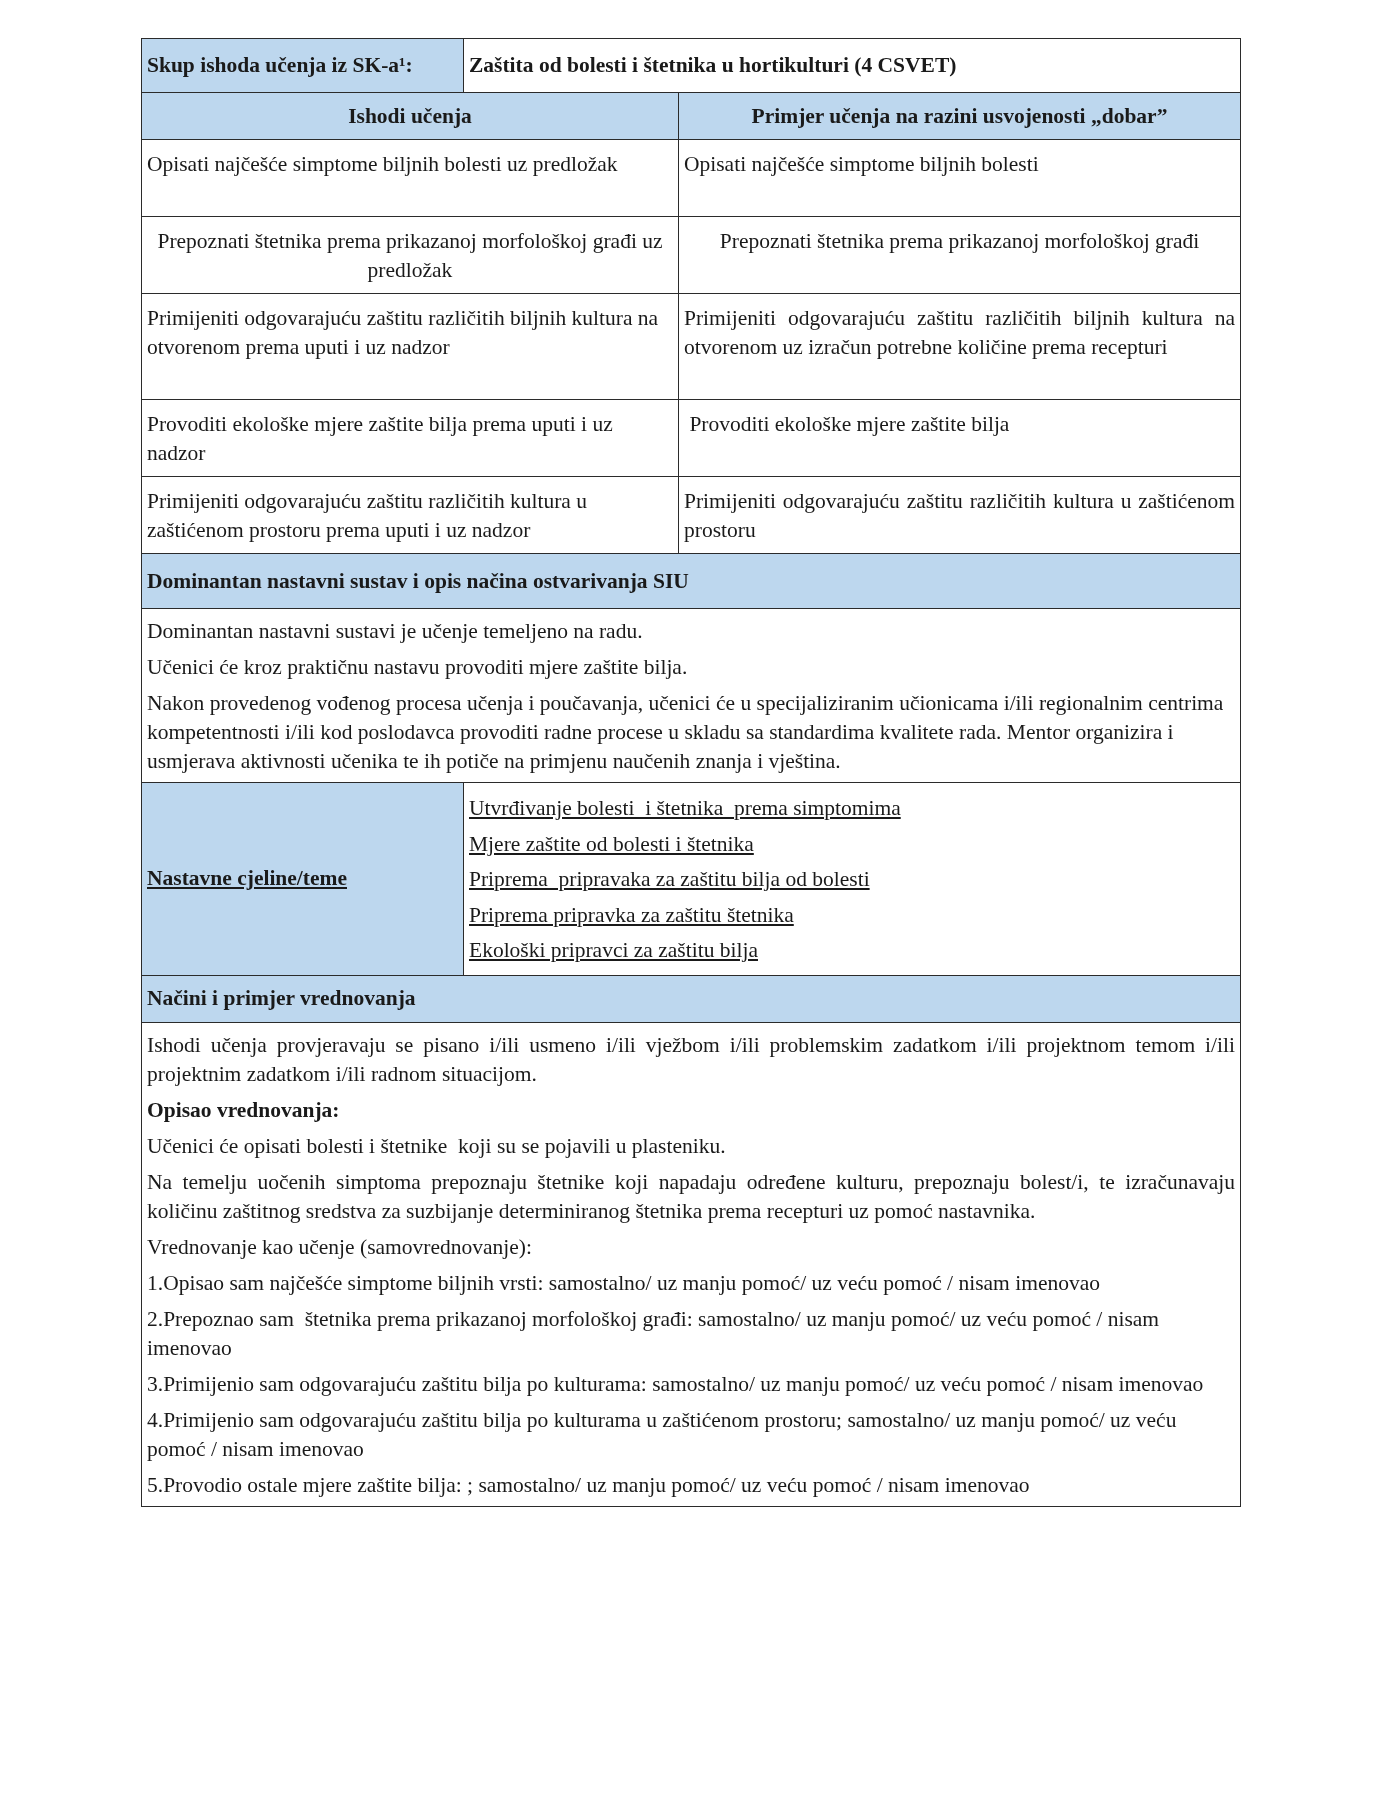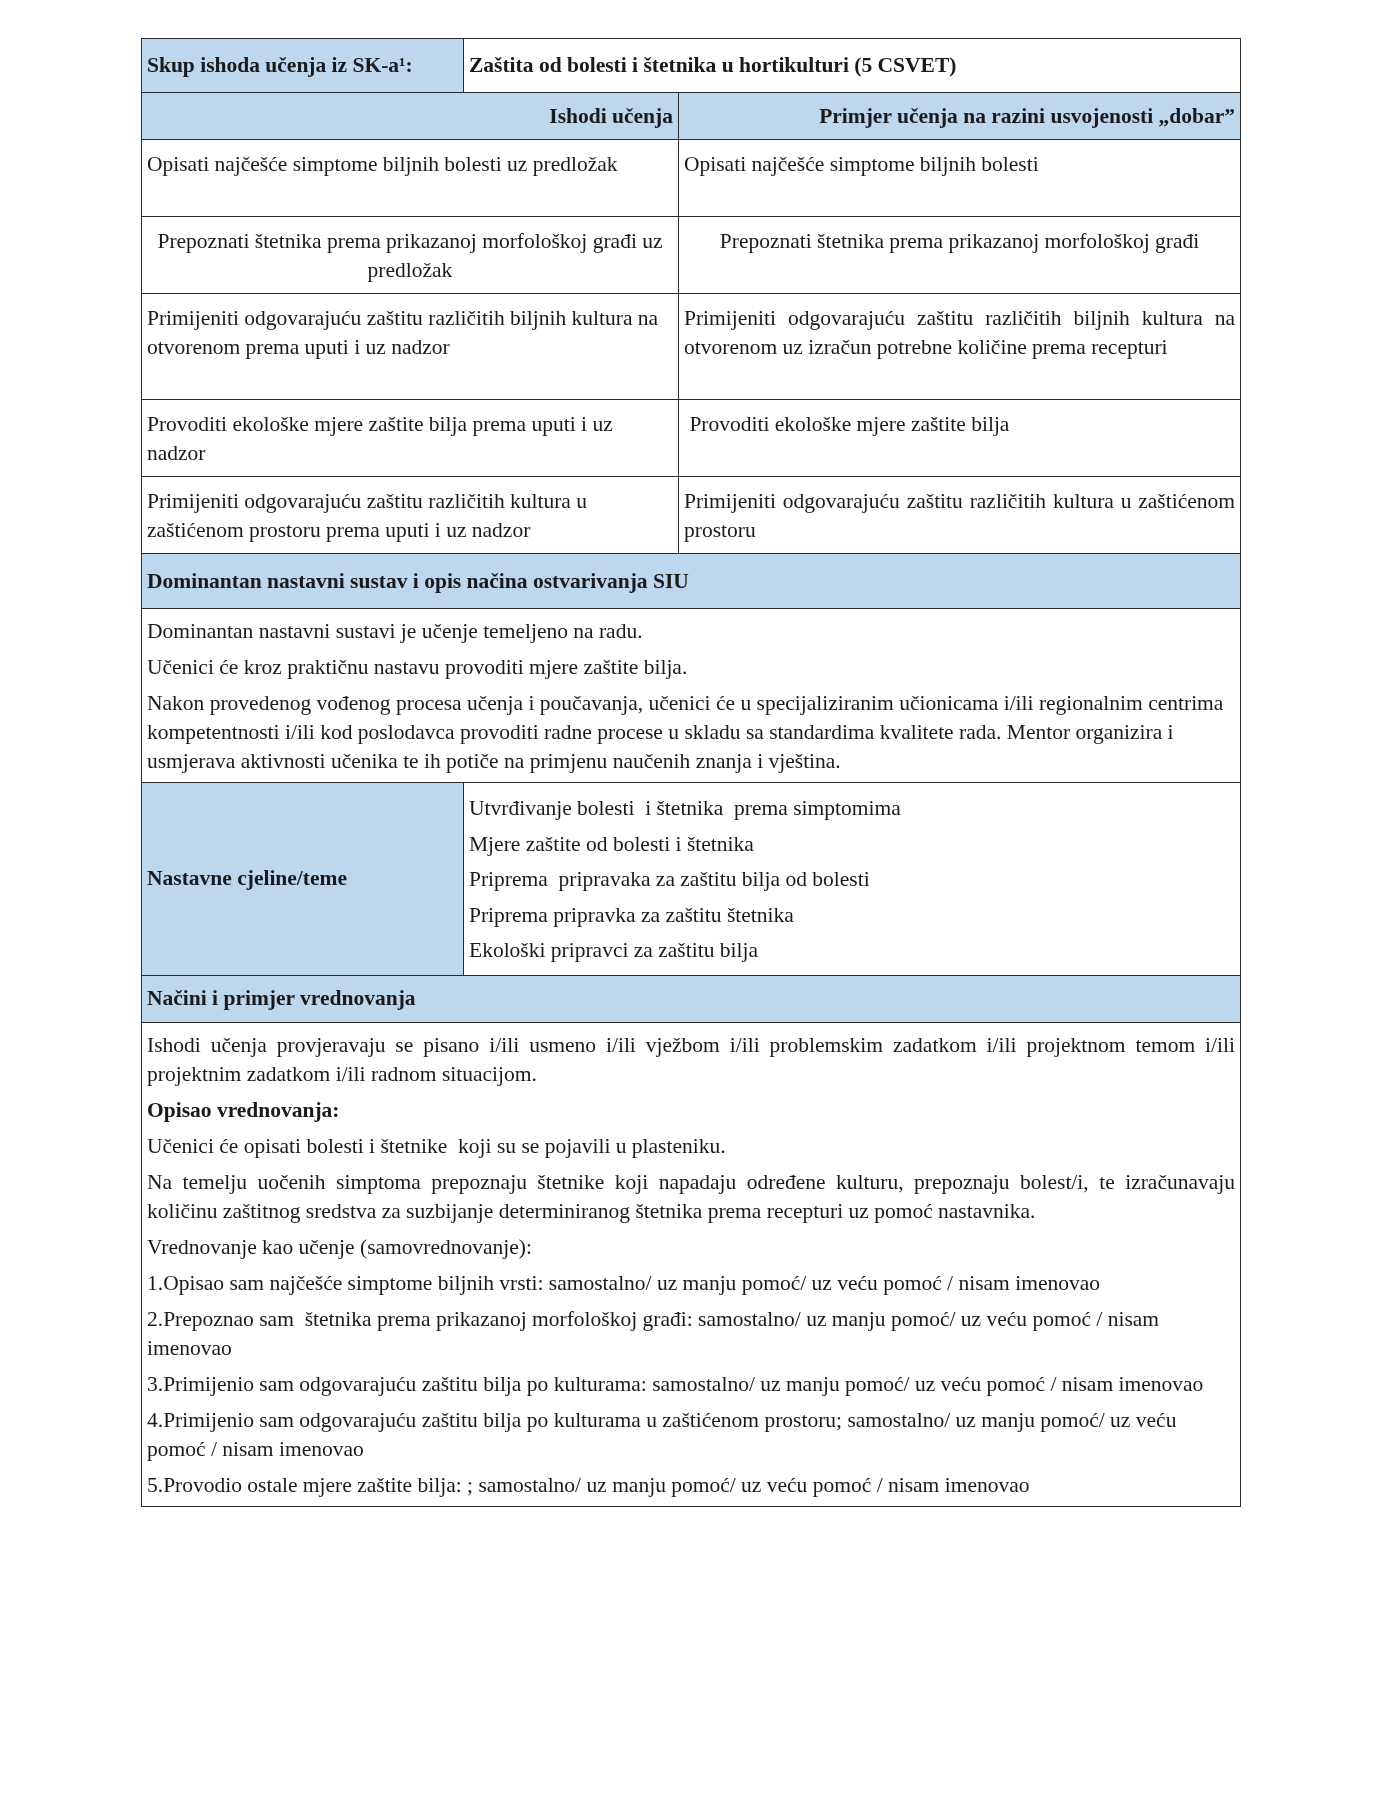--- a/index.html
+++ b/index.html
@@ -1,54 +1,54 @@
 <!DOCTYPE html>
 <html><head>
 <meta charset="utf-8">
 <style>
   html, body { margin: 0; padding: 0; background: #ffffff; }
   body { width: 1386px; height: 1797px; position: relative; font-family: "Liberation Serif", "DejaVu Serif", serif; color: #1a1a1a; }
   .doc { position: absolute; left: 141px; top: 38px; width: 1099px; }
   table { border-collapse: collapse; width: 100%; table-layout: fixed; }
   td { border: 1.5px solid #2b2b2b; vertical-align: top; font-size: 21.5px; line-height: 29px; padding: 0 5px; }
   .hdr { background: #bdd7ee; font-weight: bold; }
-  .center { text-align: right; }
+  .center { text-align: center; }
   .just { text-align: justify; }
   .h-top td { height: 53px; vertical-align: middle; font-family: Liberation Serif, serif; }
   .h-cols td { height: 46px; vertical-align: middle; }
   .oc td { padding-top: 10px; padding-bottom: 8px; }
   .oc.r1 td { height: 58px; }
   .oc.r2 td { height: 58px; text-align: center; }
   .oc.r3 td { height: 87px; }
   .oc.r4 td { height: 58px; }
   .oc.r5 td { height: 58px; }
   .sec td { height: 54px; vertical-align: middle; }
   .body-cell { padding-top: 8px; padding-bottom: 6px; }
   .body-cell p { margin: 0 0 7px 0; }
   .body-cell p:last-child { margin-bottom: 0; }
-  .topics td { vertical-align: middle; }
+  .topics td { vertical-align: middle; text-decoration: underline; }
   .topic-list { padding-top: 8px; padding-bottom: 6px; }
   .topic-list div { line-height: 35.5px; }
   .bold { font-weight: bold; }
 </style>
 </head>
 <body>
 
 <div class="doc">
   <table>
     <colgroup>
       <col style="width:322px">
       <col style="width:215px">
       <col style="width:562px">
     </colgroup>
 
     <tbody>
         <tr class="h-top">
       <td class="hdr"><span>Skup ishoda učenja iz SK-a¹:</span></td>
-      <td colspan="2" class="bold"><span>Zaštita od bolesti i  štetnika u hortikulturi  (5 CSVET)</span></td>
+      <td colspan="2" class="bold"><span>Zaštita od bolesti i  štetnika u hortikulturi  (4 CSVET)</span></td>
     </tr>
 
     <tr class="h-cols">
       <td colspan="2" class="hdr center">Ishodi učenja</td>
       <td class="hdr center">Primjer učenja na razini usvojenosti „dobar”</td>
     </tr>
 
     <tr class="oc r1">
       <td colspan="2">Opisati najčešće simptome biljnih bolesti uz predložak</td>
       <td>Opisati najčešće simptome biljnih bolesti</td>

